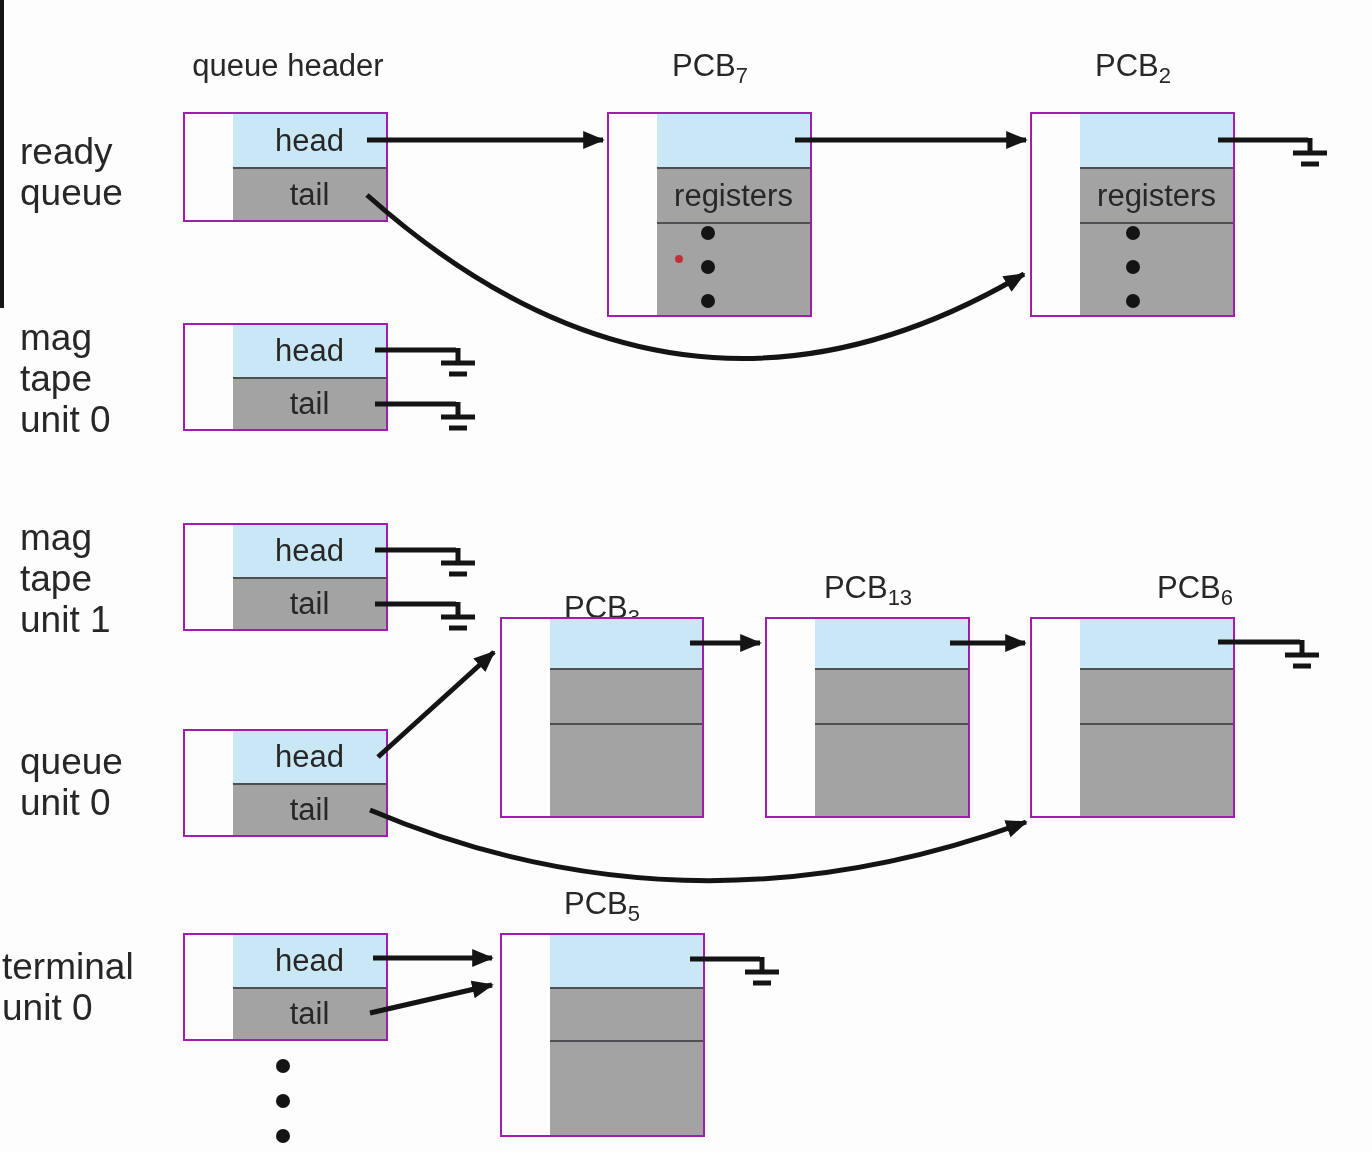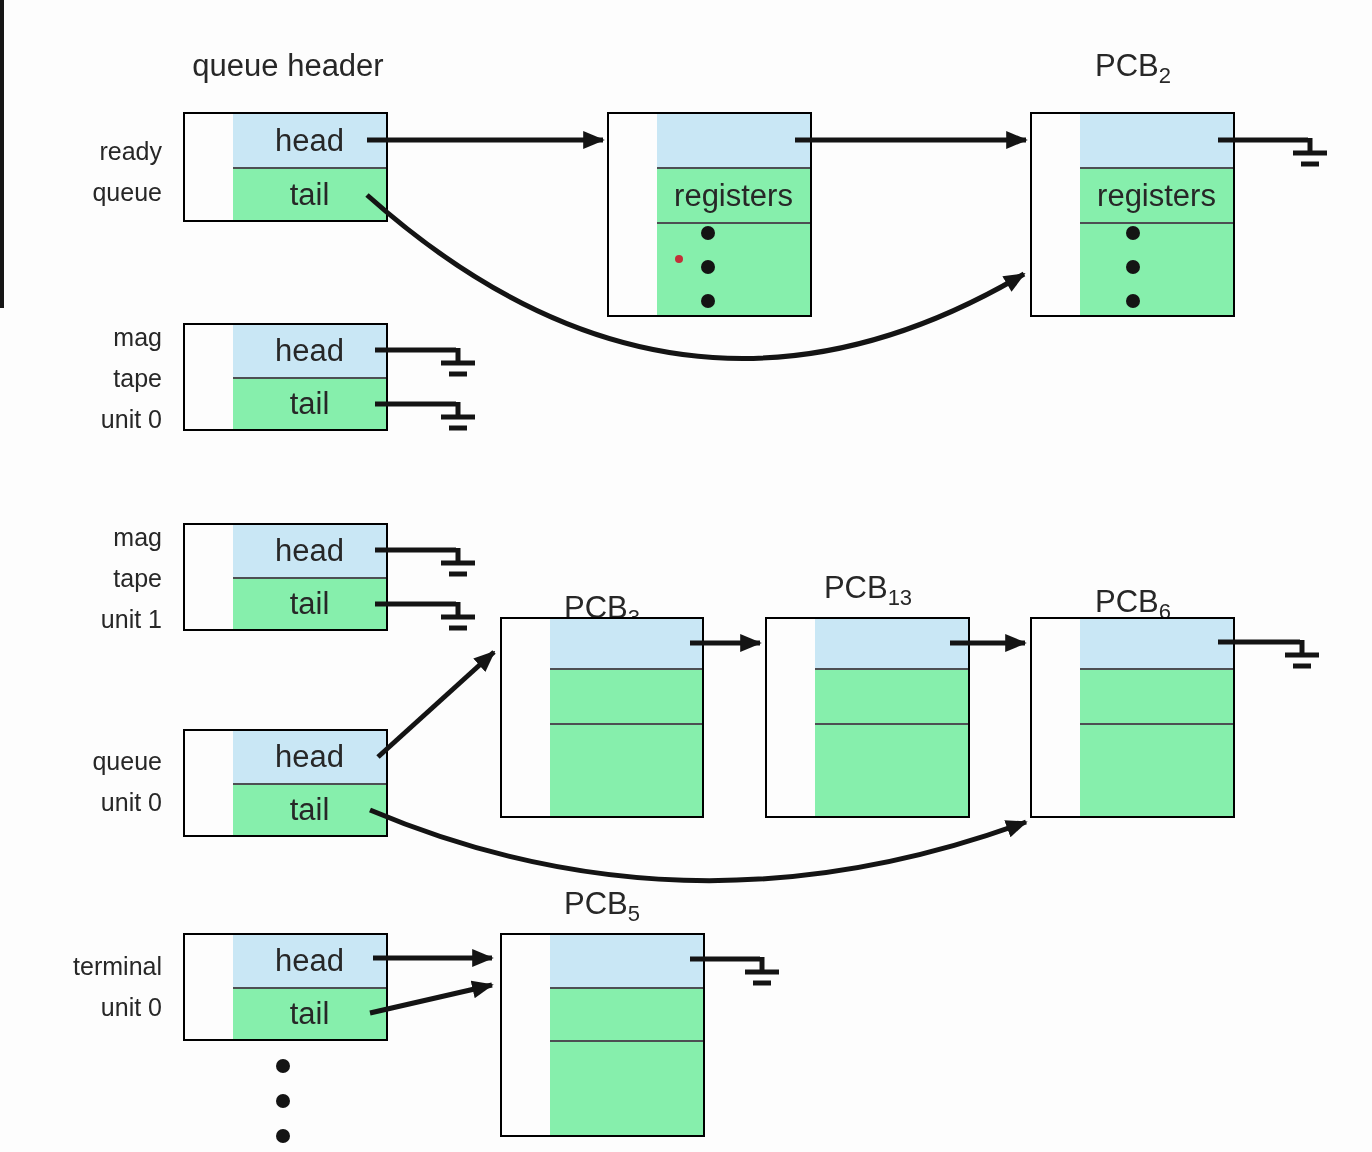--- a/index.html
+++ b/index.html
@@ -20,65 +20,67 @@
     text-align:center;
     white-space:nowrap;
     line-height:36px;
   }
   .pcb-title sub{
     font-size:22px;
     line-height:0;
   }
   .side-label{
     position:absolute;
-    font-size:25px;
-    text-align:right;
+    font-size:37px;
     line-height:41px;
     white-space:nowrap;
   }
   .qbox,.pcb{
     position:absolute;
-    border:2px solid #000000;
+    border:2px solid #a21caf;
     box-sizing:border-box;
     padding-left:48px;
   }
   .row{
     box-sizing:border-box;
     width:100%;
     text-align:center;
     font-size:31px;
     overflow:hidden;
   }
   .row.mid,.row.bot{border-top:2px solid #4d4f53;}
   .blue{background:#c9e7f5;}
-  .gray{background:#86efac;}
+  .gray{background:#a3a3a3;}
   svg.overlay{
     position:absolute;left:0;top:0;
     pointer-events:none;
   }
 </style>
 </head>
 <body>
 
 <div class="stage">
 
   <div class="edge-strip"></div>
 
   <div class="title" style="left:165px;top:48px;width:246px;">queue header</div>
 
+  <div class="title pcb-title" style="left:610px;top:48px;width:200px;">
+    <span>PCB</span><sub>7</sub>
+  </div>
   <div class="title pcb-title" style="left:1033px;top:48px;width:200px;">
     <span>PCB</span><sub>2</sub>
   </div>
   <div class="title pcb-title" style="left:502px;top:590px;width:200px;">
     <span>PCB</span><sub>3</sub>
   </div>
   <div class="title pcb-title" style="left:768px;top:570px;width:200px;">
     <span>PCB</span><sub>13</sub>
   </div>
-  <div class="title pcb-title" style="left:1033px;top:584px;width:200px;">
+  <div class="title pcb-title" style="left:1033px;top:570px;width:200px;text-align:right;">
     <span>PCB</span><sub>6</sub>
   </div>
   <div class="title pcb-title" style="left:502px;top:886px;width:200px;">
     <span>PCB</span><sub>5</sub>
   </div>
 
   <div class="side-label" style="left:20px;top:131px;width:142px;">
     <div>ready</div>
     <div>queue</div>
   </div>

